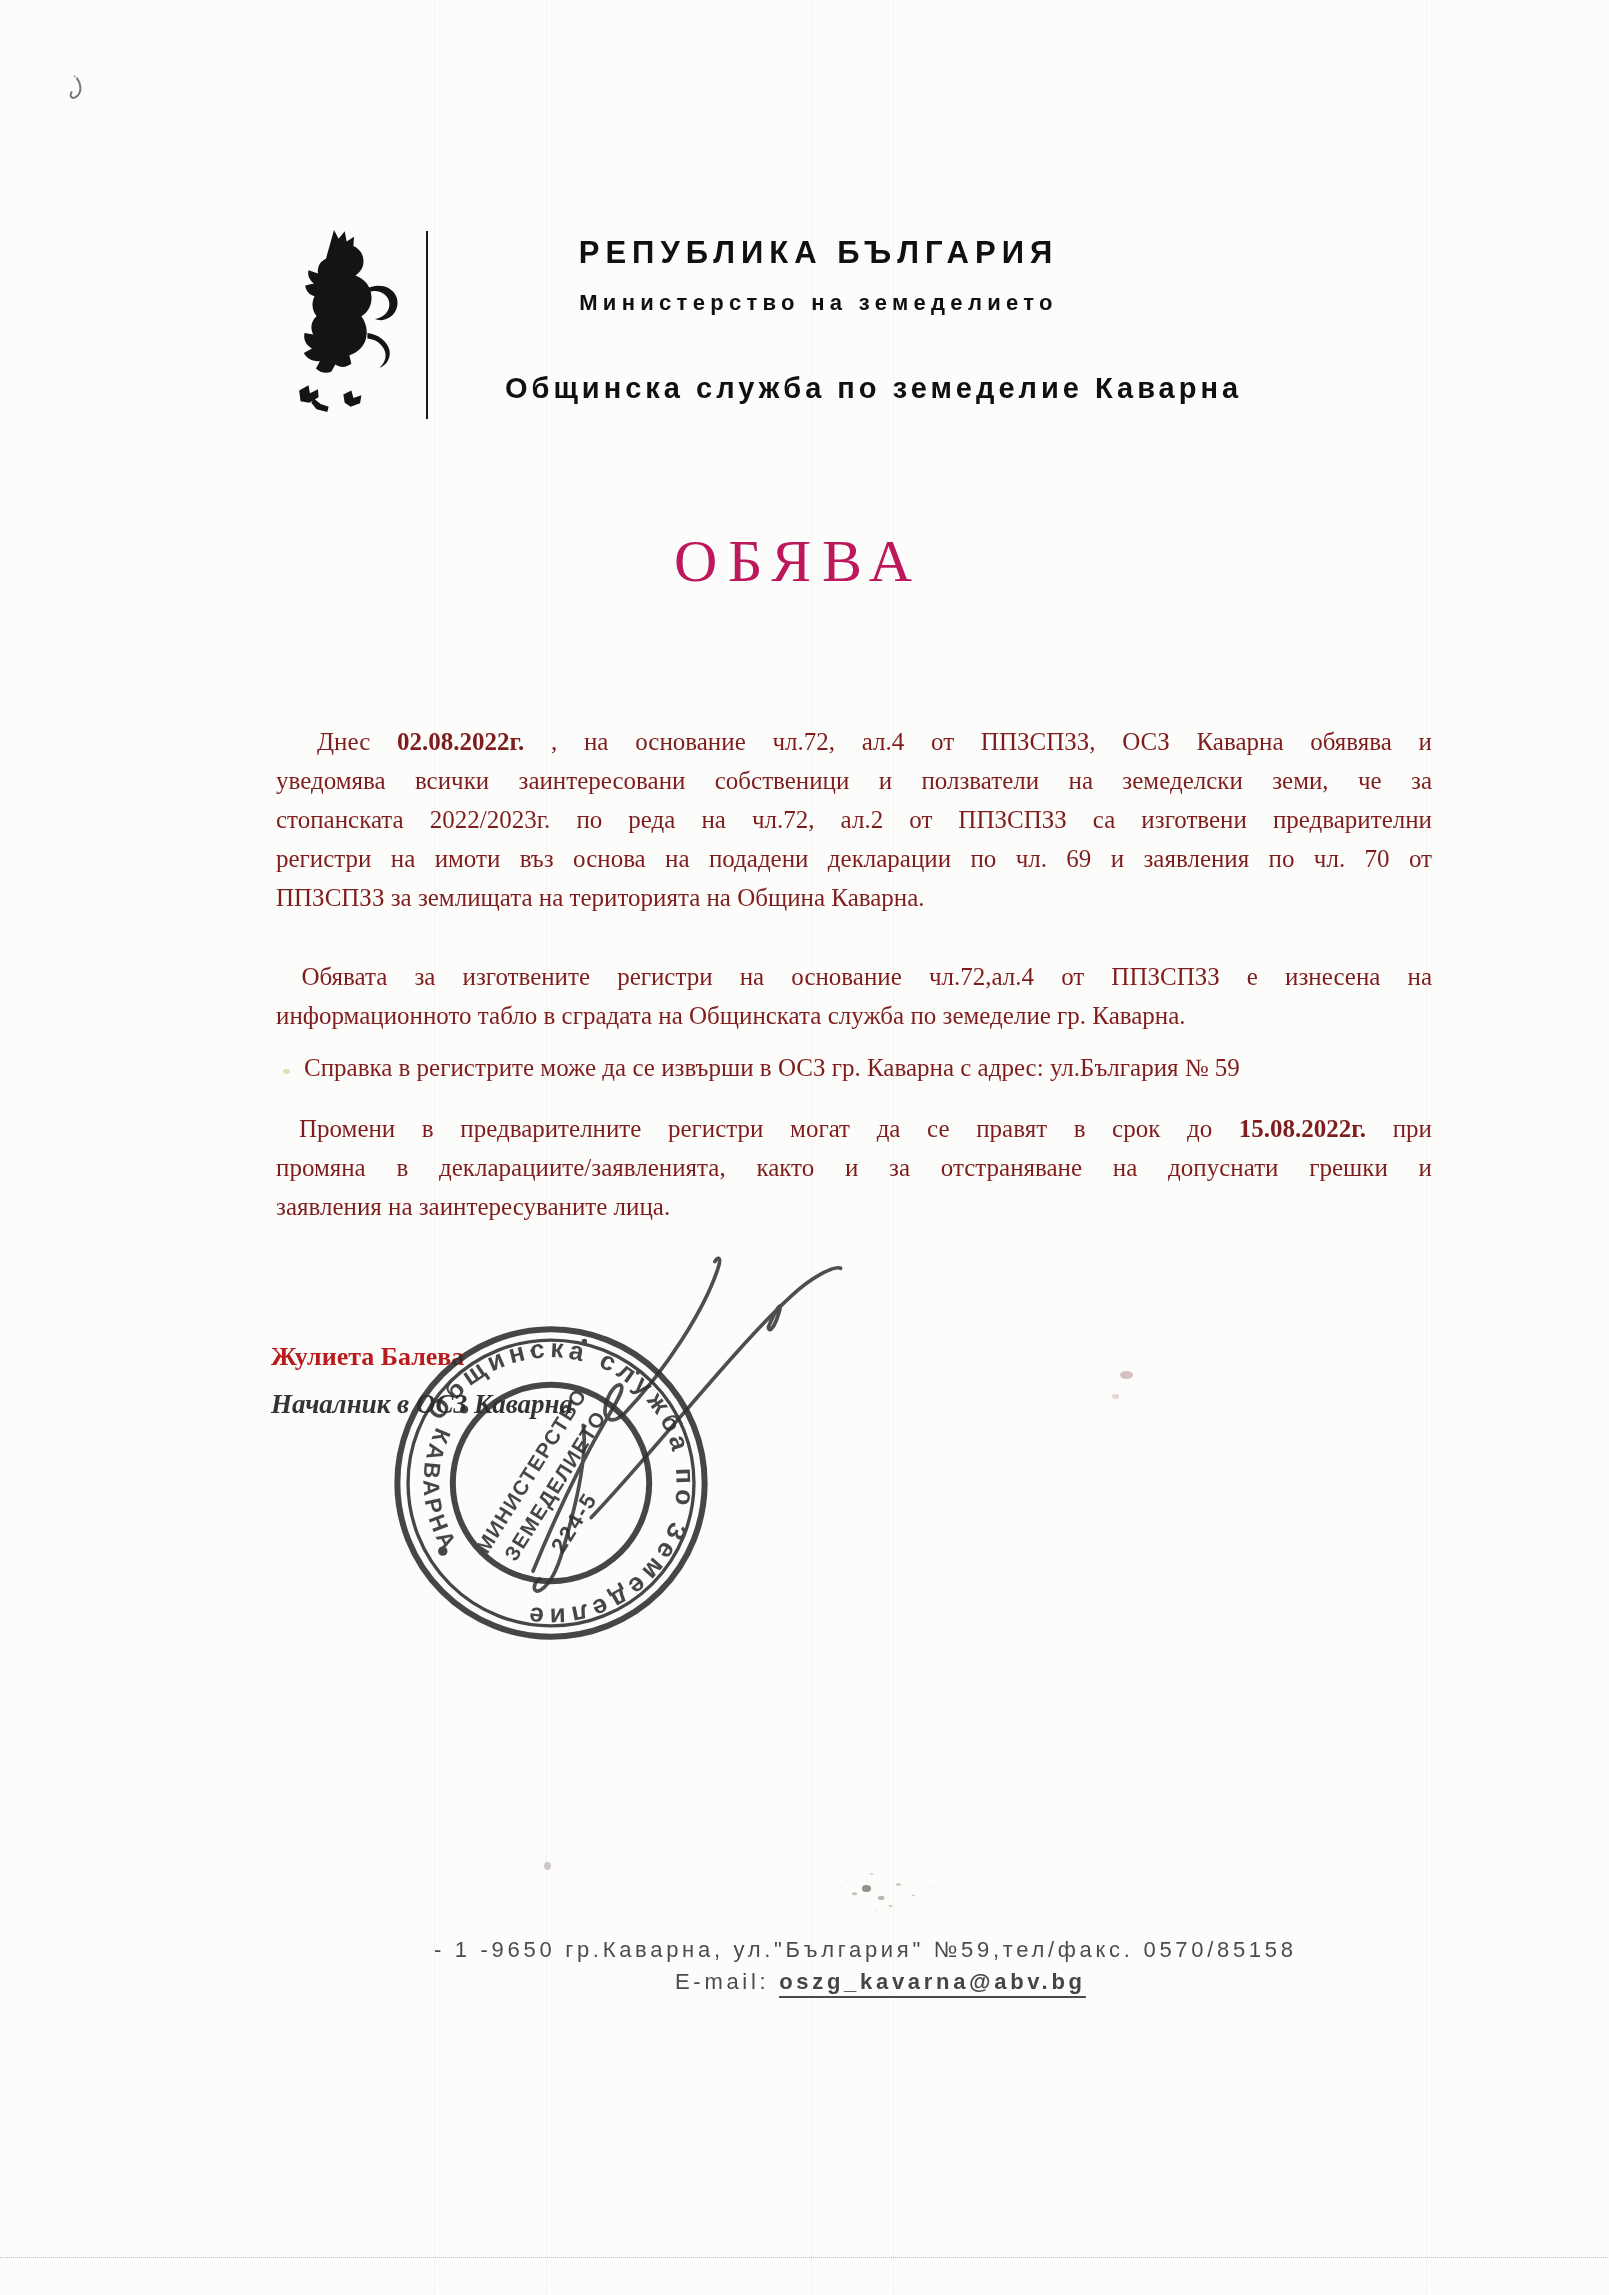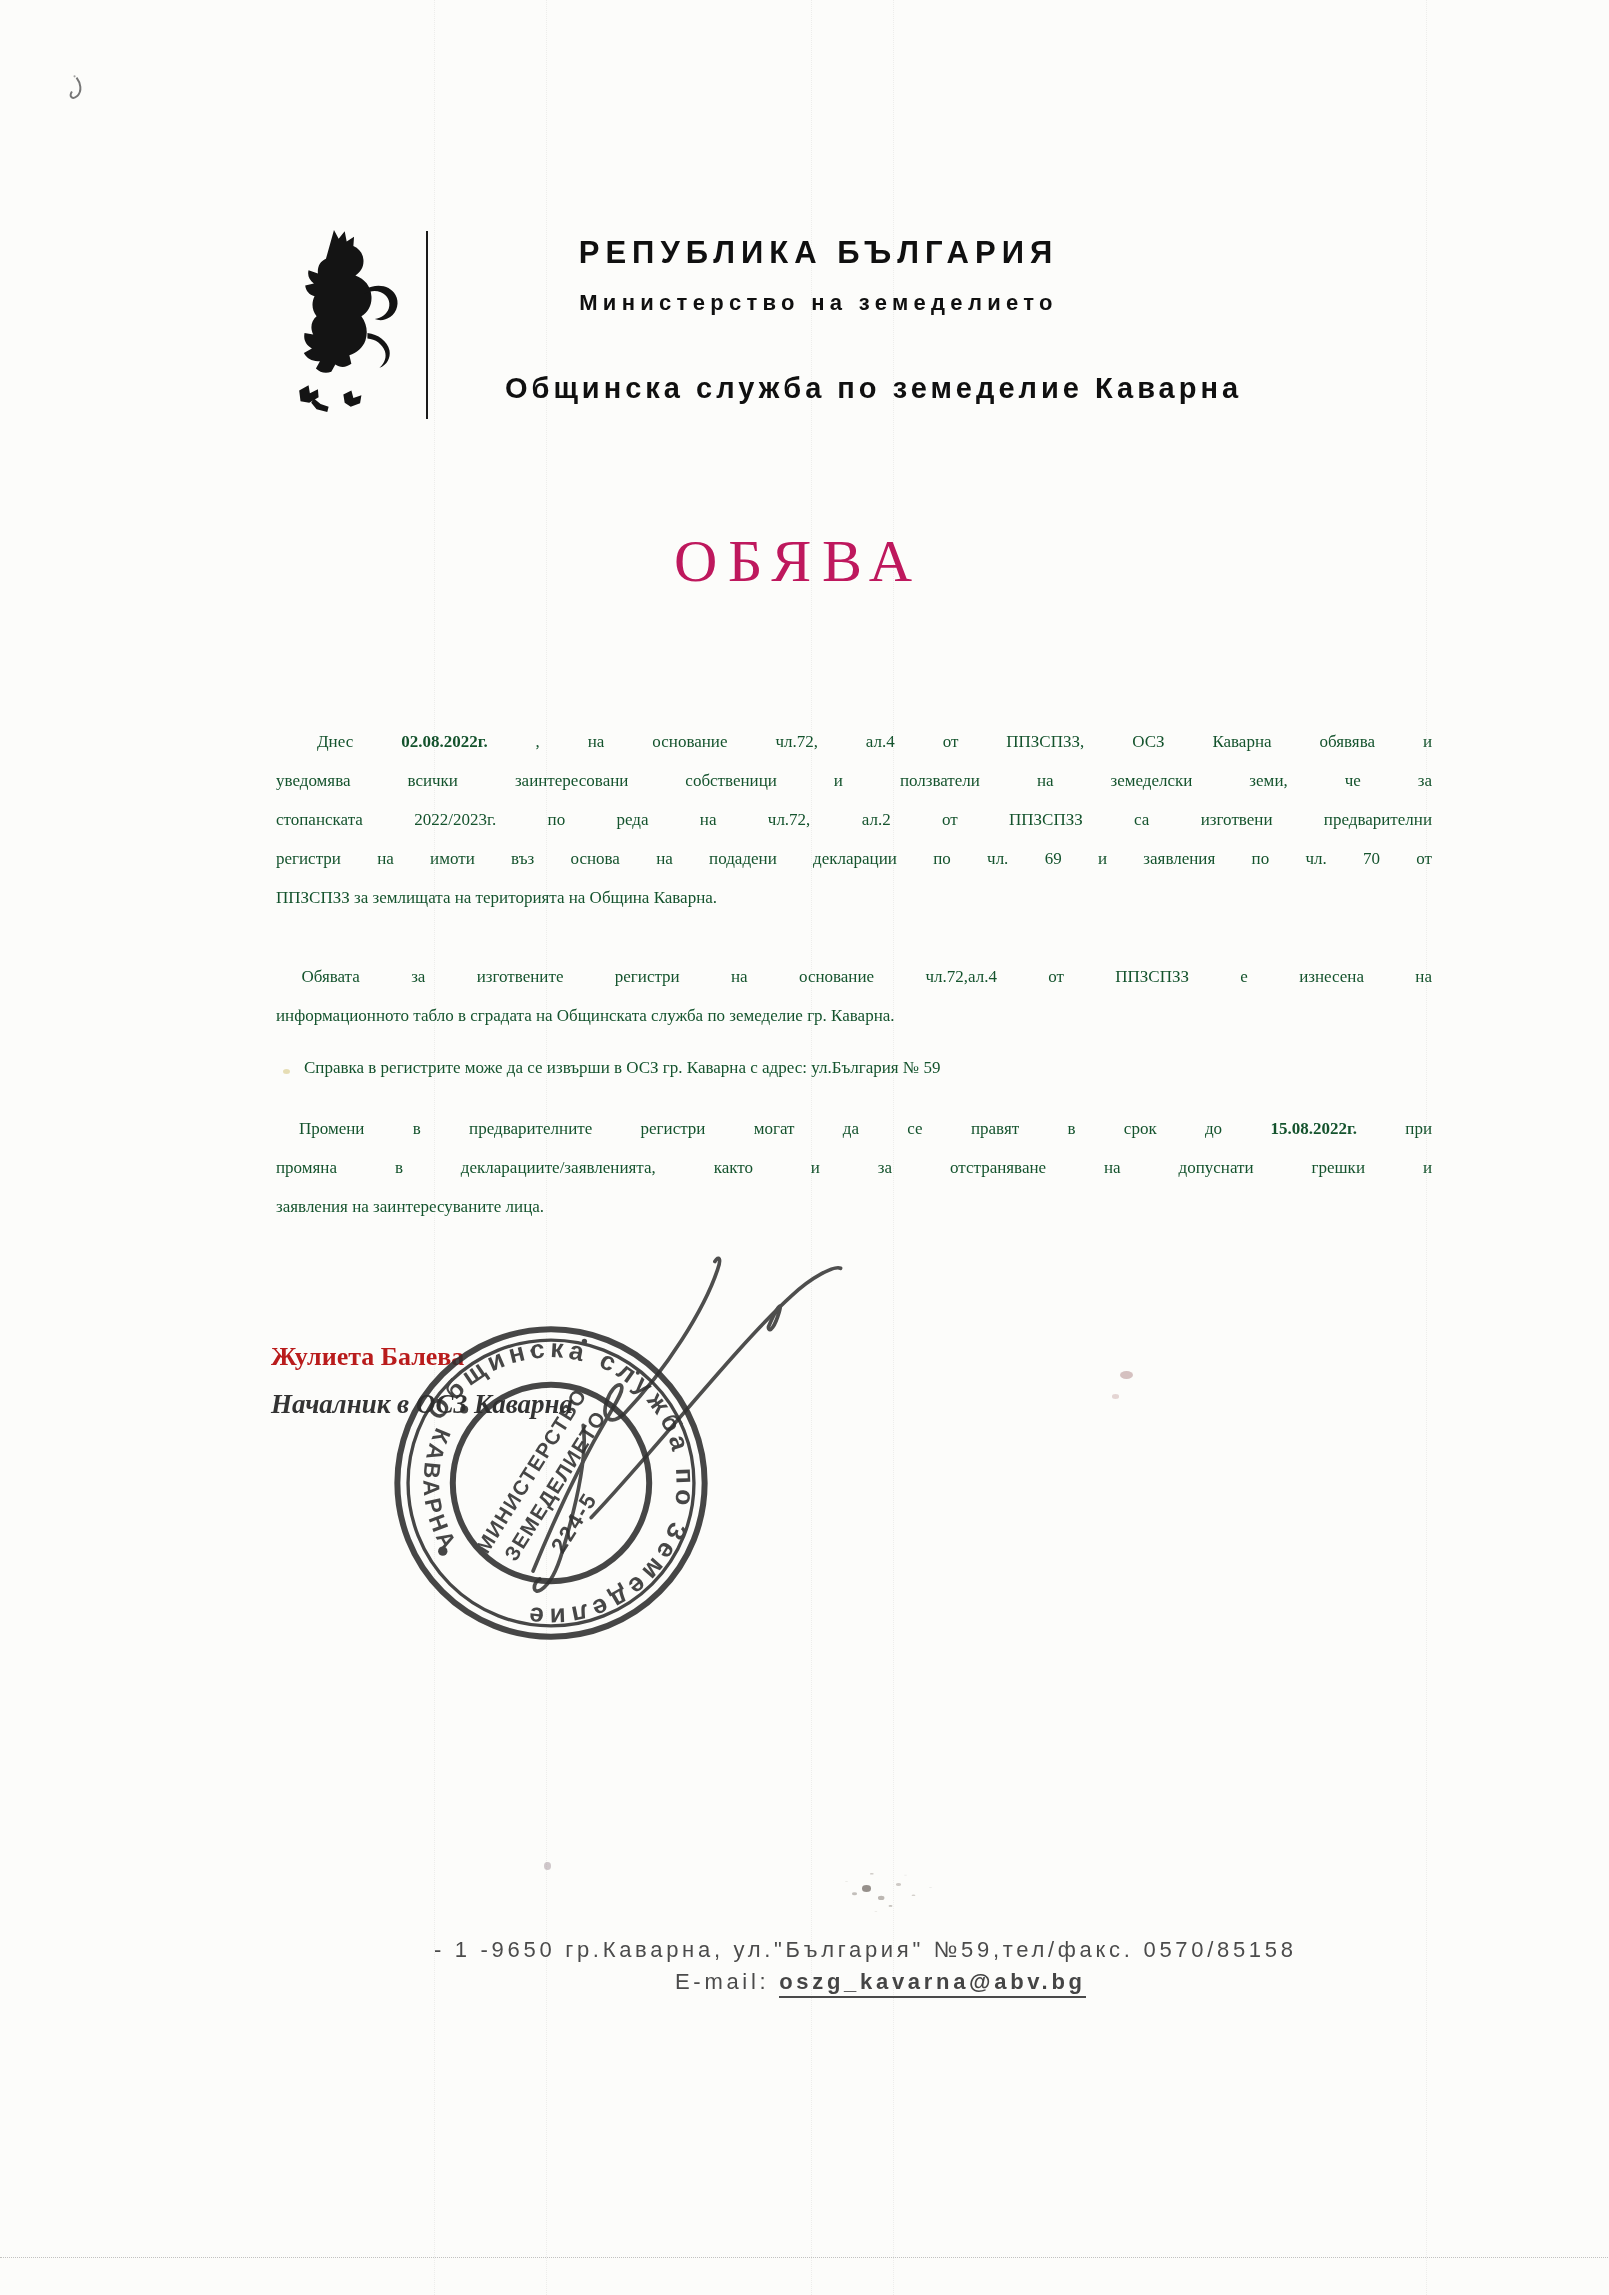--- a/index.html
+++ b/index.html
@@ -16,21 +16,21 @@
   .h1{top:8px;  font-size:31px; letter-spacing:6px;}
   .h2{top:63px;  font-size:22px; letter-spacing:5.3px;}
   .h3{top:106px; font-size:29px; letter-spacing:4px;}
   .h4{top:145px; font-size:29px; letter-spacing:4px; left:55px; right:-55px;text-align:center;}
   .vline{position:absolute; left:426px; top:231px; width:2px; height:188px; background:#1a1a1a;}
   
   .title{position:absolute; left:674px; top:527px; font-size:60px; font-weight:normal;
          letter-spacing:10.7px; color:#be185d; white-space:nowrap;}
   
   .body{position:absolute; left:276px; top:722px; width:1156px;
-        font-size:17px; line-height:39px; color:#14532d;}
+        font-size:25px; line-height:39px; color:#7f1d1d;}
   .bline{white-space:nowrap; text-align:justify; text-align-last:justify; overflow:visible;}
   .bline.last{text-align-last:left;}
   .b{font-weight:bold;}
   
   .sig-name{position:absolute; left:271px; top:1342px; font-size:26px; font-weight:bold; color:#b91c1c;}
   .sig-role{position:absolute; left:271px; top:1389px; font-size:27px; font-style:italic; color:#333;font-weight:bold;}
   
   .foot{position:absolute; font-family:"Liberation Sans", sans-serif;
         font-size:22px; letter-spacing:3.7px; color:#4b4b4b; white-space:nowrap;}
   .f1{left:434px; top:1937px;}

